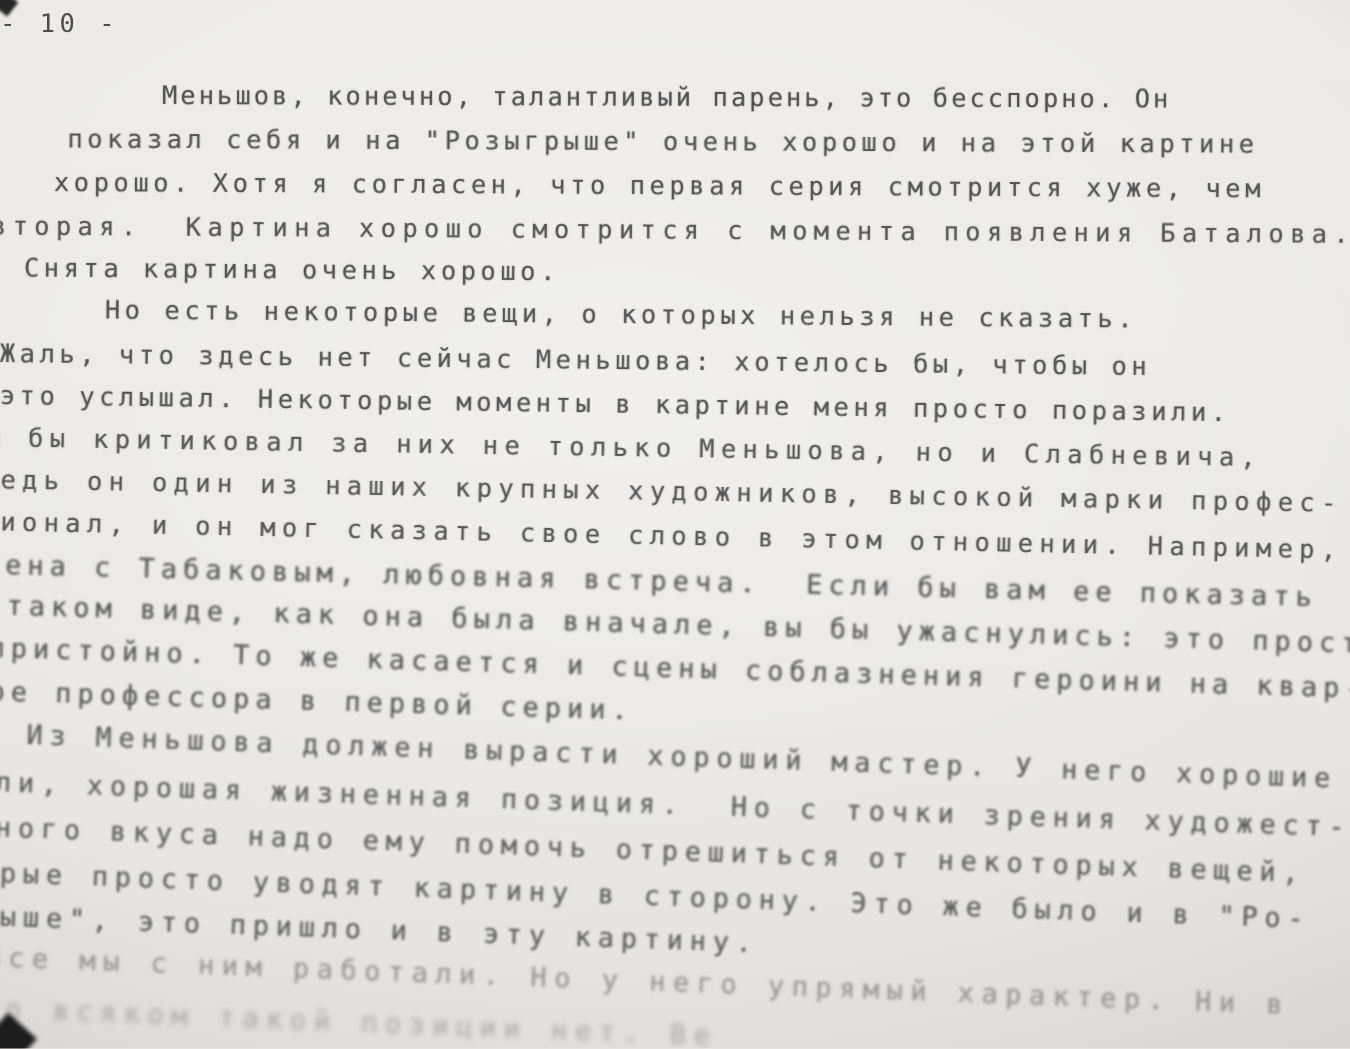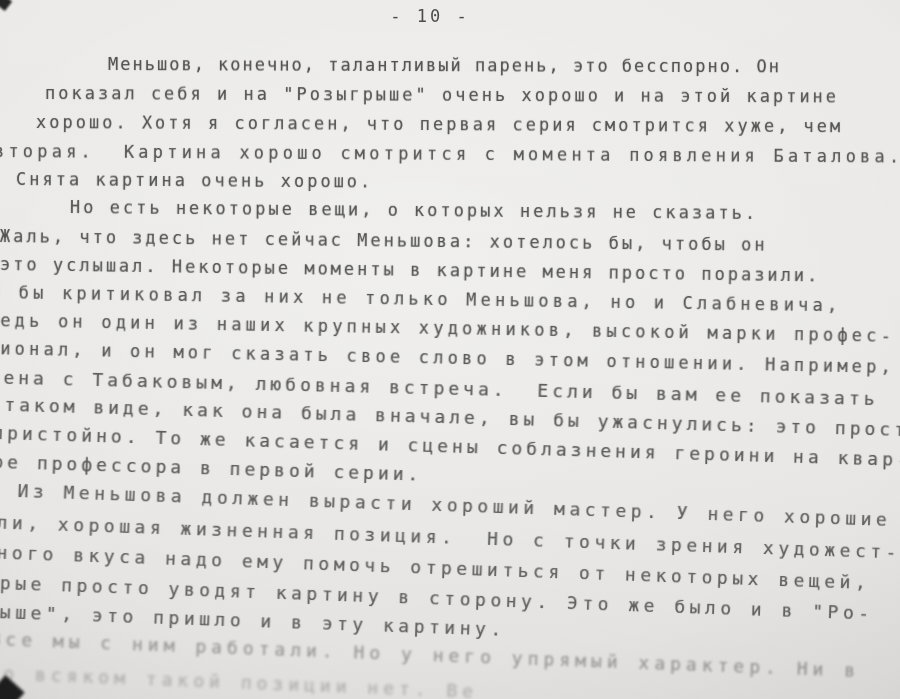--- a/index.html
+++ b/index.html
@@ -12,21 +12,21 @@
   }
   .paper {
     position: absolute; inset: 0;
     background:
       radial-gradient(ellipse 120% 100% at 46% 38%, rgba(255,255,255,0.35) 0%, rgba(255,255,255,0.05) 55%, rgba(120,118,114,0.22) 100%),
       linear-gradient(178deg, #eae9e7 0%, #e7e6e4 60%, #e1e0de 100%);
   }
   .pagenum {
     position: absolute;
     top: 6px; left: 0; width: 860px;
-    text-align: center;
+    text-align: left;
     font-size: 17px; letter-spacing: 3px;
     color: #4d4d4d;
     filter: blur(0.3px);
     white-space: pre;
   }
   .line {
     position: absolute;
     white-space: pre;
     transform-origin: left top;
     text-shadow: 0 0 1px rgba(70,70,70,0.45);

